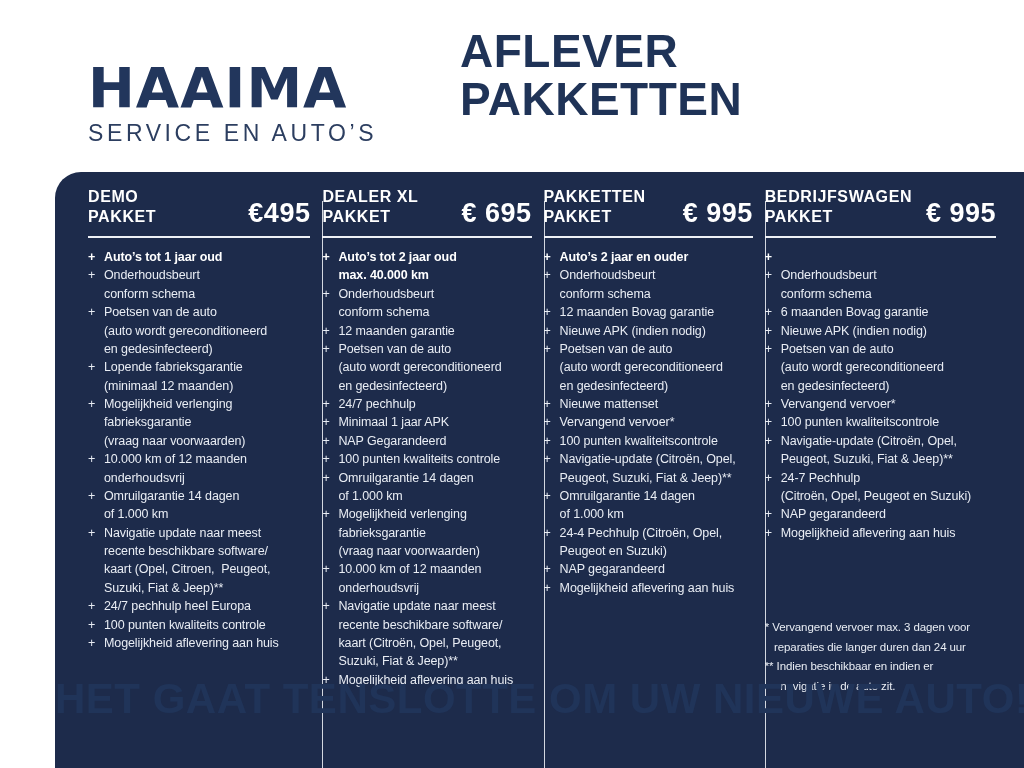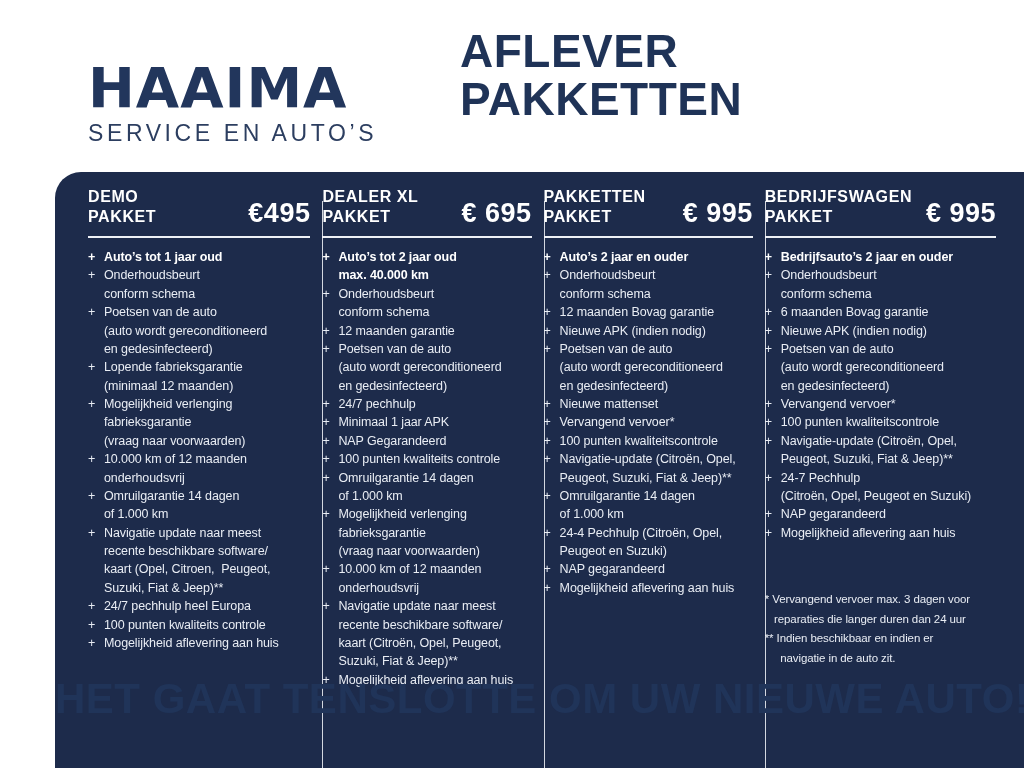--- a/index.html
+++ b/index.html
@@ -46,21 +46,21 @@
   }
   .pkg-rule{height:2px;background:#eef1f6;margin-top:9px;}
   .pkg-items{list-style:none;margin:10px 0 0;padding:0;}
   .pkg-item{
     display:flex;font-size:12.5px;line-height:1.47;color:#e9edf4;
     letter-spacing:-0.1px;
   }
   .pkg-item .plus{width:16px;flex:none;}
   .pkg-item .item-text{white-space:pre-wrap;}
   .pkg-item.bold{font-weight:700;color:#ffffff;}
-  .footnotes{margin-top:48px;}
+  .footnotes{margin-top:76px;}
   .footnote{
     font-size:11.5px;line-height:1.7;white-space:pre-wrap;color:#e9edf4;
     letter-spacing:-0.1px;
   }
   
   .tagline{
     position:absolute;left:55px;top:675px;
     font-weight:800;font-size:42px;letter-spacing:0.5px;color:#203459;
     white-space:nowrap;
   }
@@ -333,21 +333,20 @@
       <div class="pkg-name">
         <div class="pkg-name-line1">BEDRIJFSWAGEN</div>
         <div class="pkg-name-line2">PAKKET</div>
       </div>
       <div class="pkg-price">€ 995</div>
     </header>
     <div class="pkg-rule"></div>
     <ul class="pkg-items">
   <li class="pkg-item bold">
     <span class="plus">+</span>
-    <span class="item-text">Bedrijfsauto’s 2 jaar en ouder</span>
   </li>
 
   <li class="pkg-item">
     <span class="plus">+</span>
     <span class="item-text">Onderhoudsbeurt
 conform schema</span>
   </li>
 
   <li class="pkg-item">
     <span class="plus">+</span>

